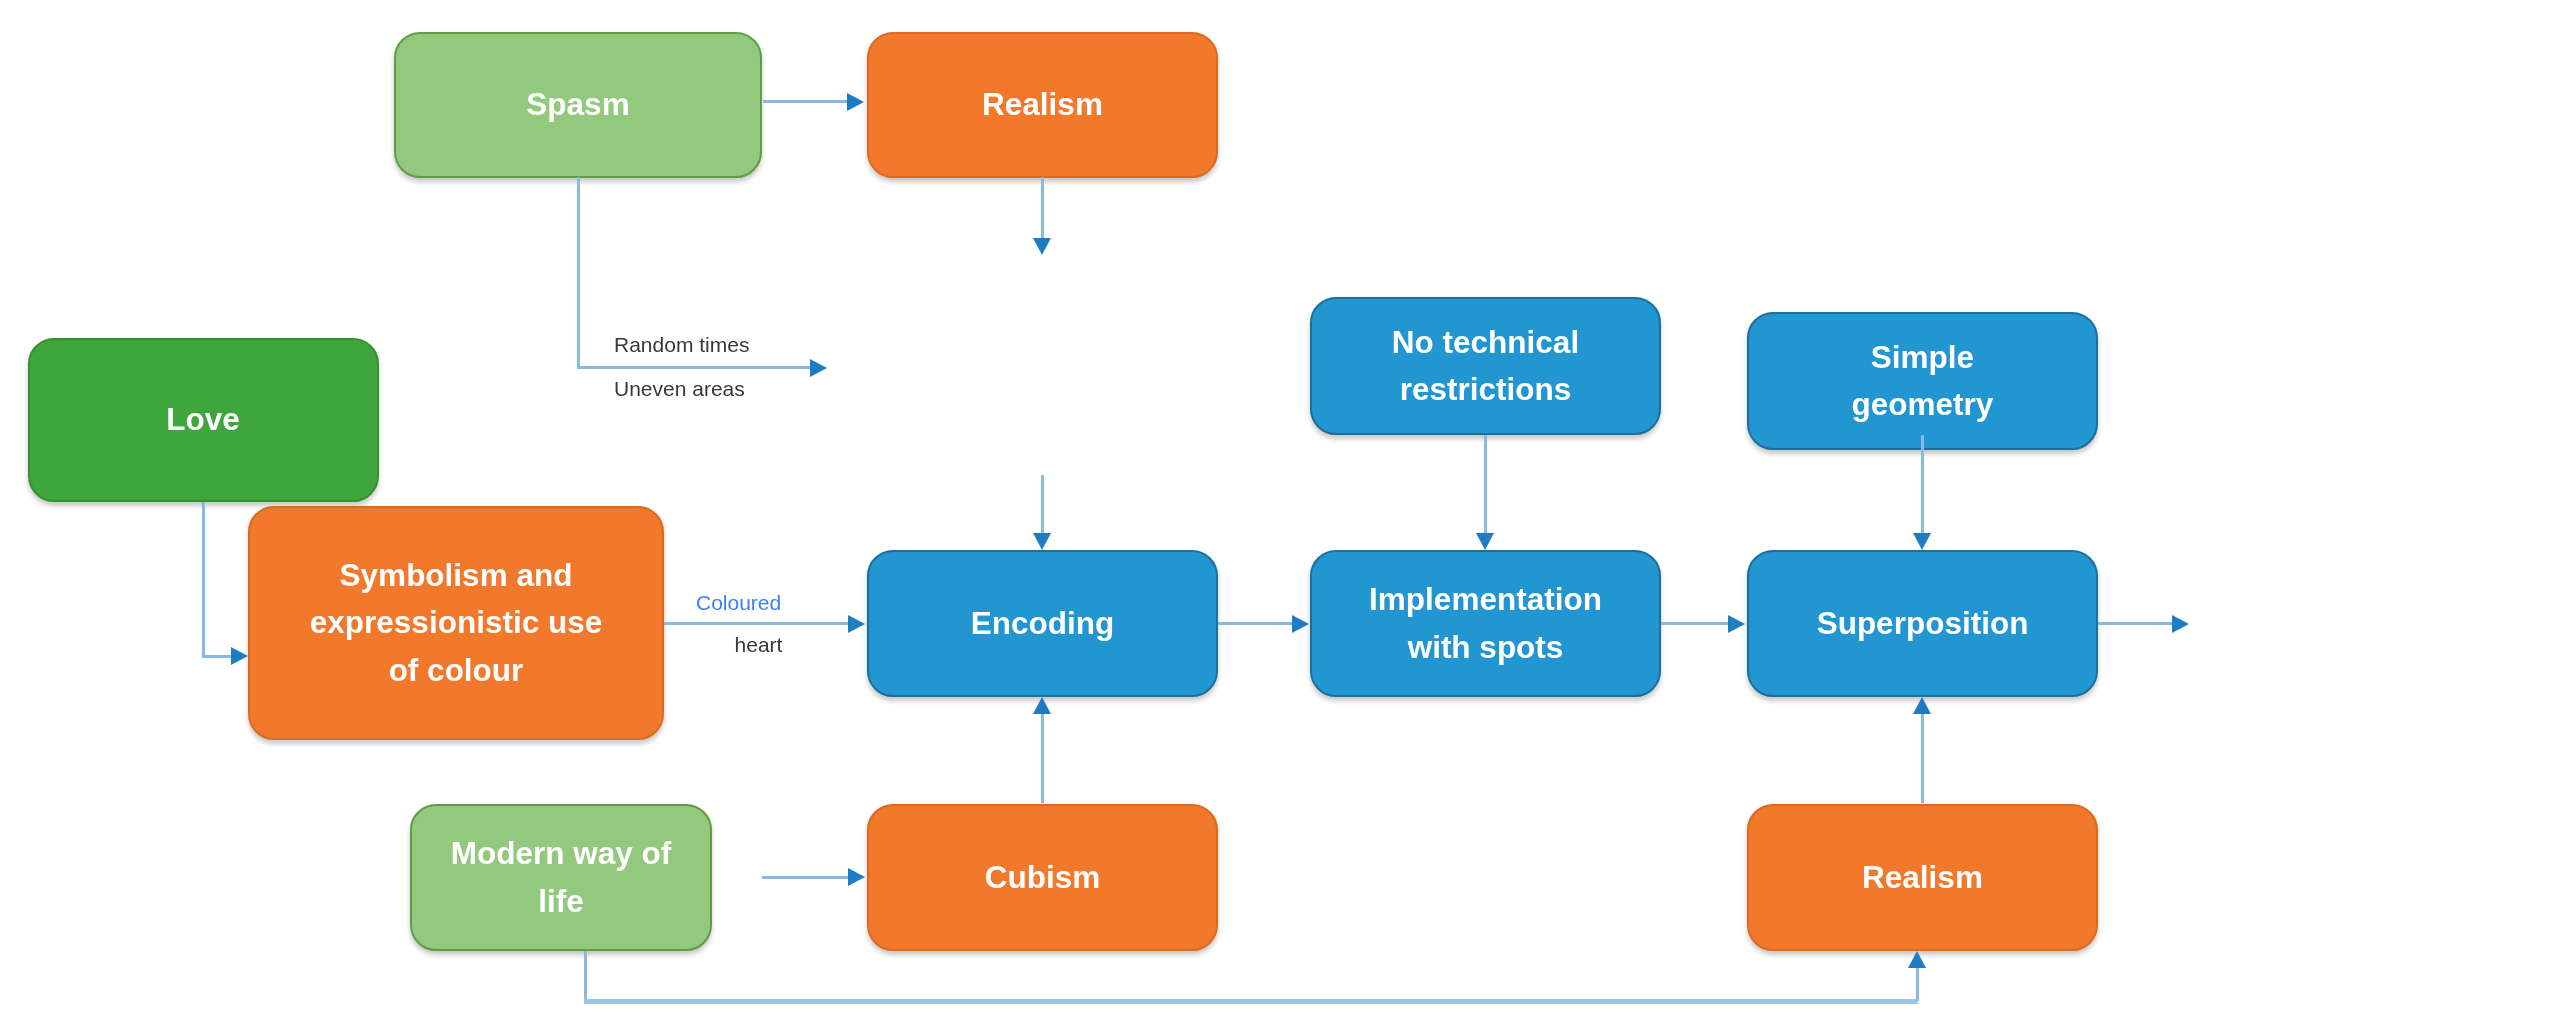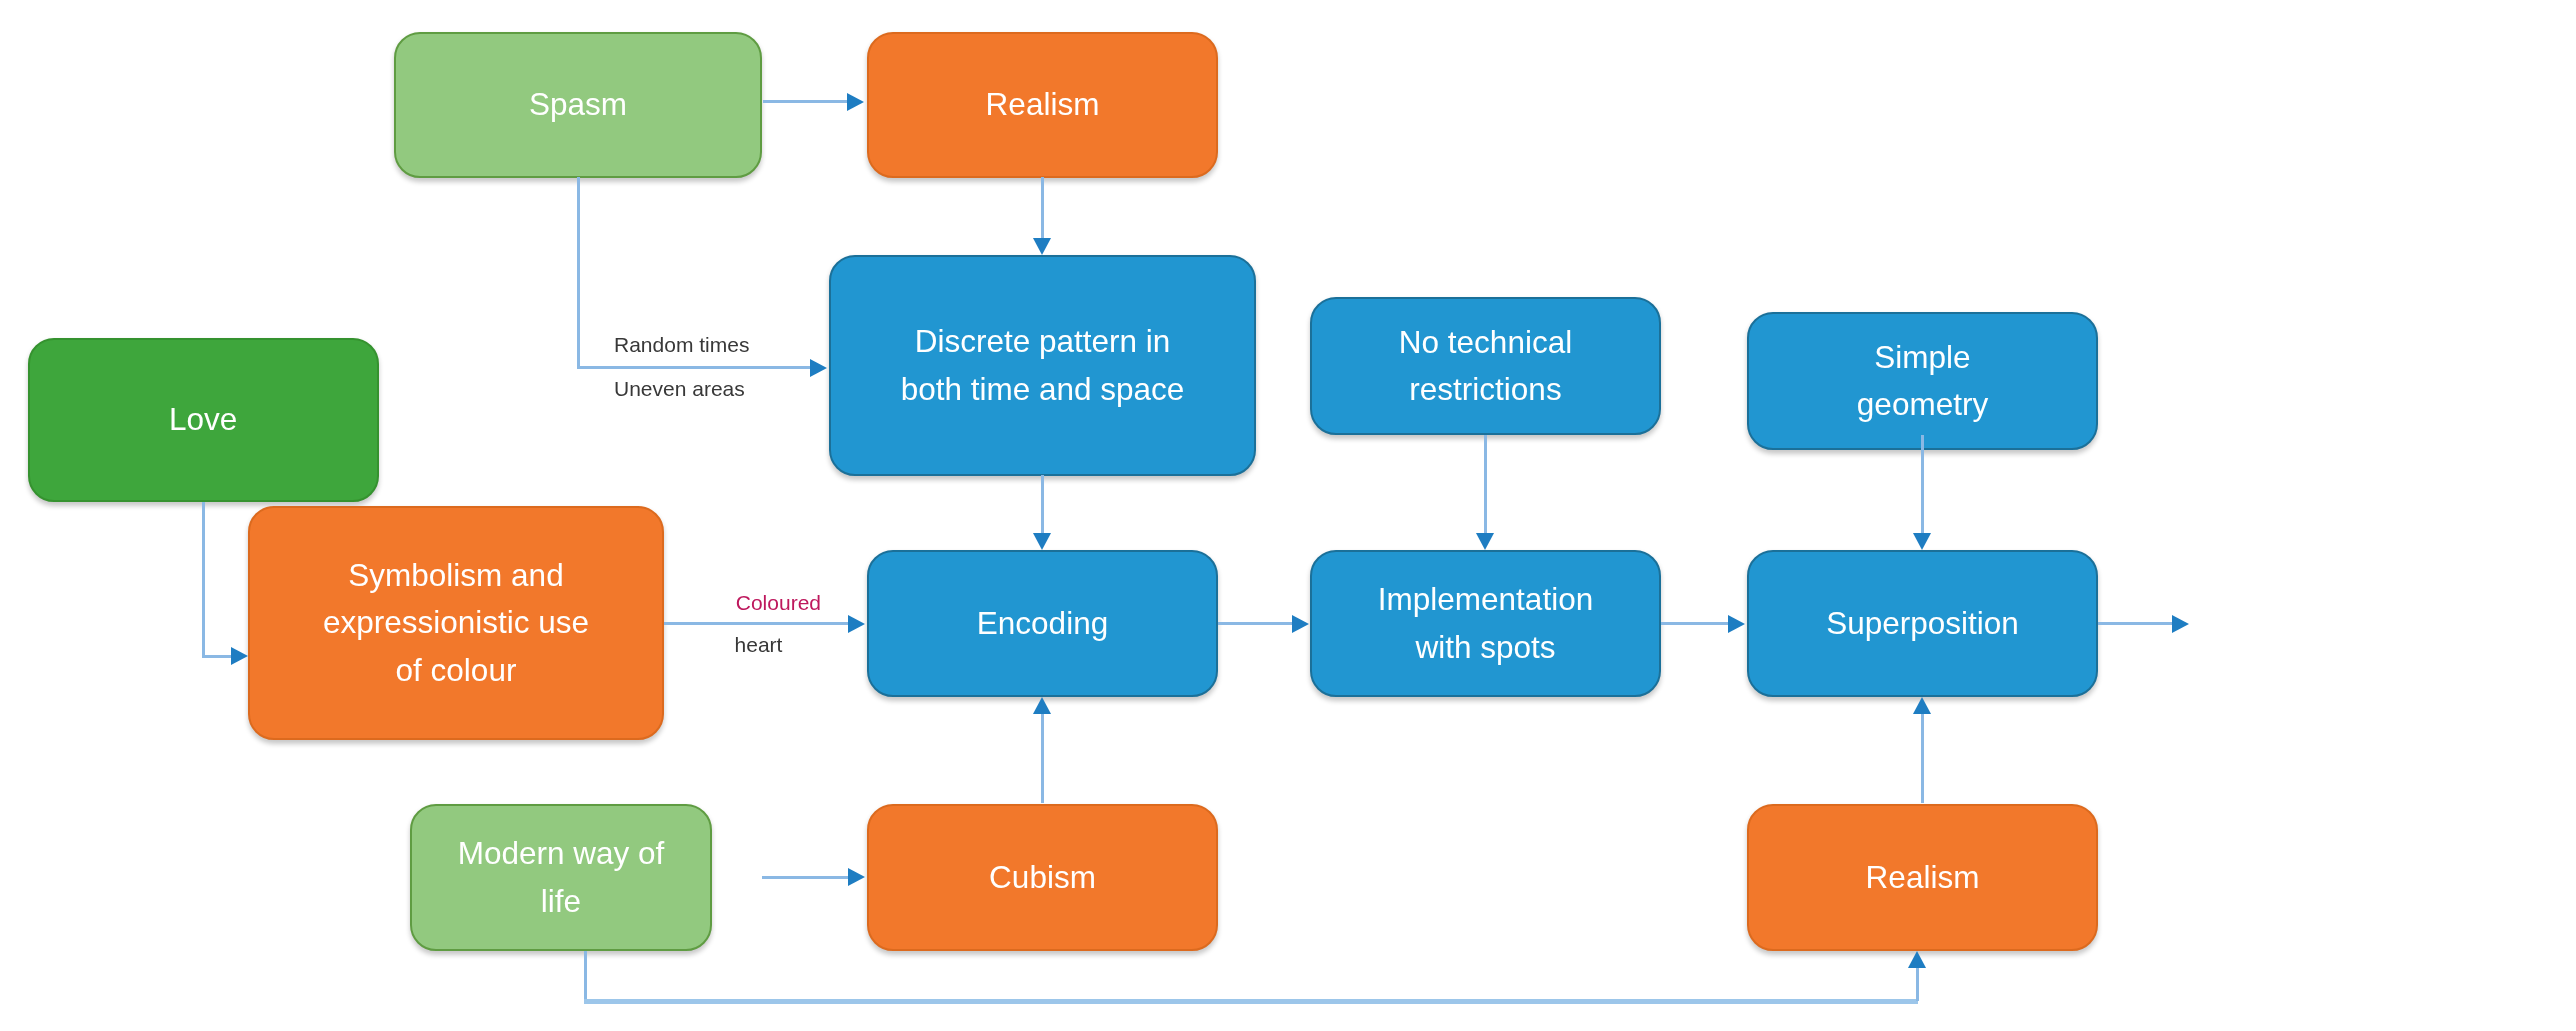--- a/index.html
+++ b/index.html
@@ -27,20 +27,21 @@
     border: 2.6px solid transparent;
     display: flex;
     flex-direction: column;
     align-items: center;
     justify-content: center;
     text-align: center;
     color: #ffffff;
     font-size: 31.5px;
     line-height: 1.5;
     box-shadow: 0 3.3px 5.3px rgba(0,0,0,0.22);
+    font-weight: bold;
   }
   .node .line {
     white-space: nowrap;
   }
   .edge-seg {
     position: absolute;
   }
   .arrow {
     position: absolute;
     width: 0;
@@ -56,24 +57,20 @@
 </style>
 </head>
 <body>
 
 <div id="diagram">
     <div class="node" style="left: 394px; top: 31.5px; width: 368px; height: 146px; background: rgb(146, 201, 127); border-color: rgb(95, 156, 66);">
       <div class="line">Spasm</div>
     </div>
     <div class="node" style="left: 867px; top: 31.5px; width: 351px; height: 146px; background: rgb(242, 120, 43); border-color: rgb(220, 106, 30);">
       <div class="line">Realism</div>
-    </div>
-    <div class="node" style="left: 829px; top: 255px; width: 427px; height: 221px; background: rgb(33, 150, 209); border-color: rgb(27, 112, 153);">
-      <div class="line">Discrete pattern in</div>
-      <div class="line">both time and space</div>
     </div>
     <div class="node" style="left: 1310px; top: 297px; width: 351px; height: 138px; background: rgb(33, 150, 209); border-color: rgb(27, 112, 153);">
       <div class="line">No technical</div>
       <div class="line">restrictions</div>
     </div>
     <div class="node" style="left: 1747px; top: 312px; width: 351px; height: 138px; background: rgb(33, 150, 209); border-color: rgb(27, 112, 153);">
       <div class="line">Simple</div>
       <div class="line">geometry</div>
     </div>
     <div class="node" style="left: 27.6px; top: 338px; width: 351px; height: 164px; background: rgb(62, 166, 60); border-color: rgb(53, 146, 47);">
@@ -133,16 +130,16 @@
     <div class="edge-seg" style="left: 1041px; top: 714px; width: 2.6px; height: 89px; background: rgb(138, 184, 228);"></div>
     <div class="arrow" style="left: 1033px; top: 697px; border-left: 9.2px solid transparent; border-right: 9.2px solid transparent; border-bottom: 17px solid rgb(30, 125, 194);"></div>
     <div class="edge-seg" style="left: 1921px; top: 714px; width: 2.6px; height: 89px; background: rgb(138, 184, 228);"></div>
     <div class="arrow" style="left: 1913px; top: 697px; border-left: 9.2px solid transparent; border-right: 9.2px solid transparent; border-bottom: 17px solid rgb(30, 125, 194);"></div>
     <div class="edge-seg" style="left: 584px; top: 951px; width: 2.6px; height: 51px; background: rgb(138, 184, 228);"></div>
     <div class="edge-seg" style="left: 584px; top: 999px; width: 1334px; height: 5.3px; background: rgb(156, 198, 234);"></div>
     <div class="edge-seg" style="left: 1916px; top: 968px; width: 2.6px; height: 33px; background: rgb(138, 184, 228);"></div>
     <div class="arrow" style="left: 1908px; top: 951px; border-left: 9.2px solid transparent; border-right: 9.2px solid transparent; border-bottom: 17px solid rgb(30, 125, 194);"></div>
     <div class="edge-label" style="left: 614px; top: 332px; width: 197px; text-align: left; color: rgb(56, 56, 56);">Random times</div>
     <div class="edge-label" style="left: 614px; top: 376px; width: 197px; text-align: left; color: rgb(56, 56, 56);">Uneven areas</div>
-    <div class="edge-label" style="left: 696px; top: 590px; width: 125px; text-align: right; color: #be185d;">Coloured</div>
+    <div class="edge-label" style="left: 696px; top: 590px; width: 125px; text-align: left; color: #3b82f6;">Coloured</div>
     <div class="edge-label" style="left: 696px; top: 632px; width: 125px; text-align: center; color: rgb(56, 56, 56);">heart</div>
   </div>
 
 
 </body></html>

